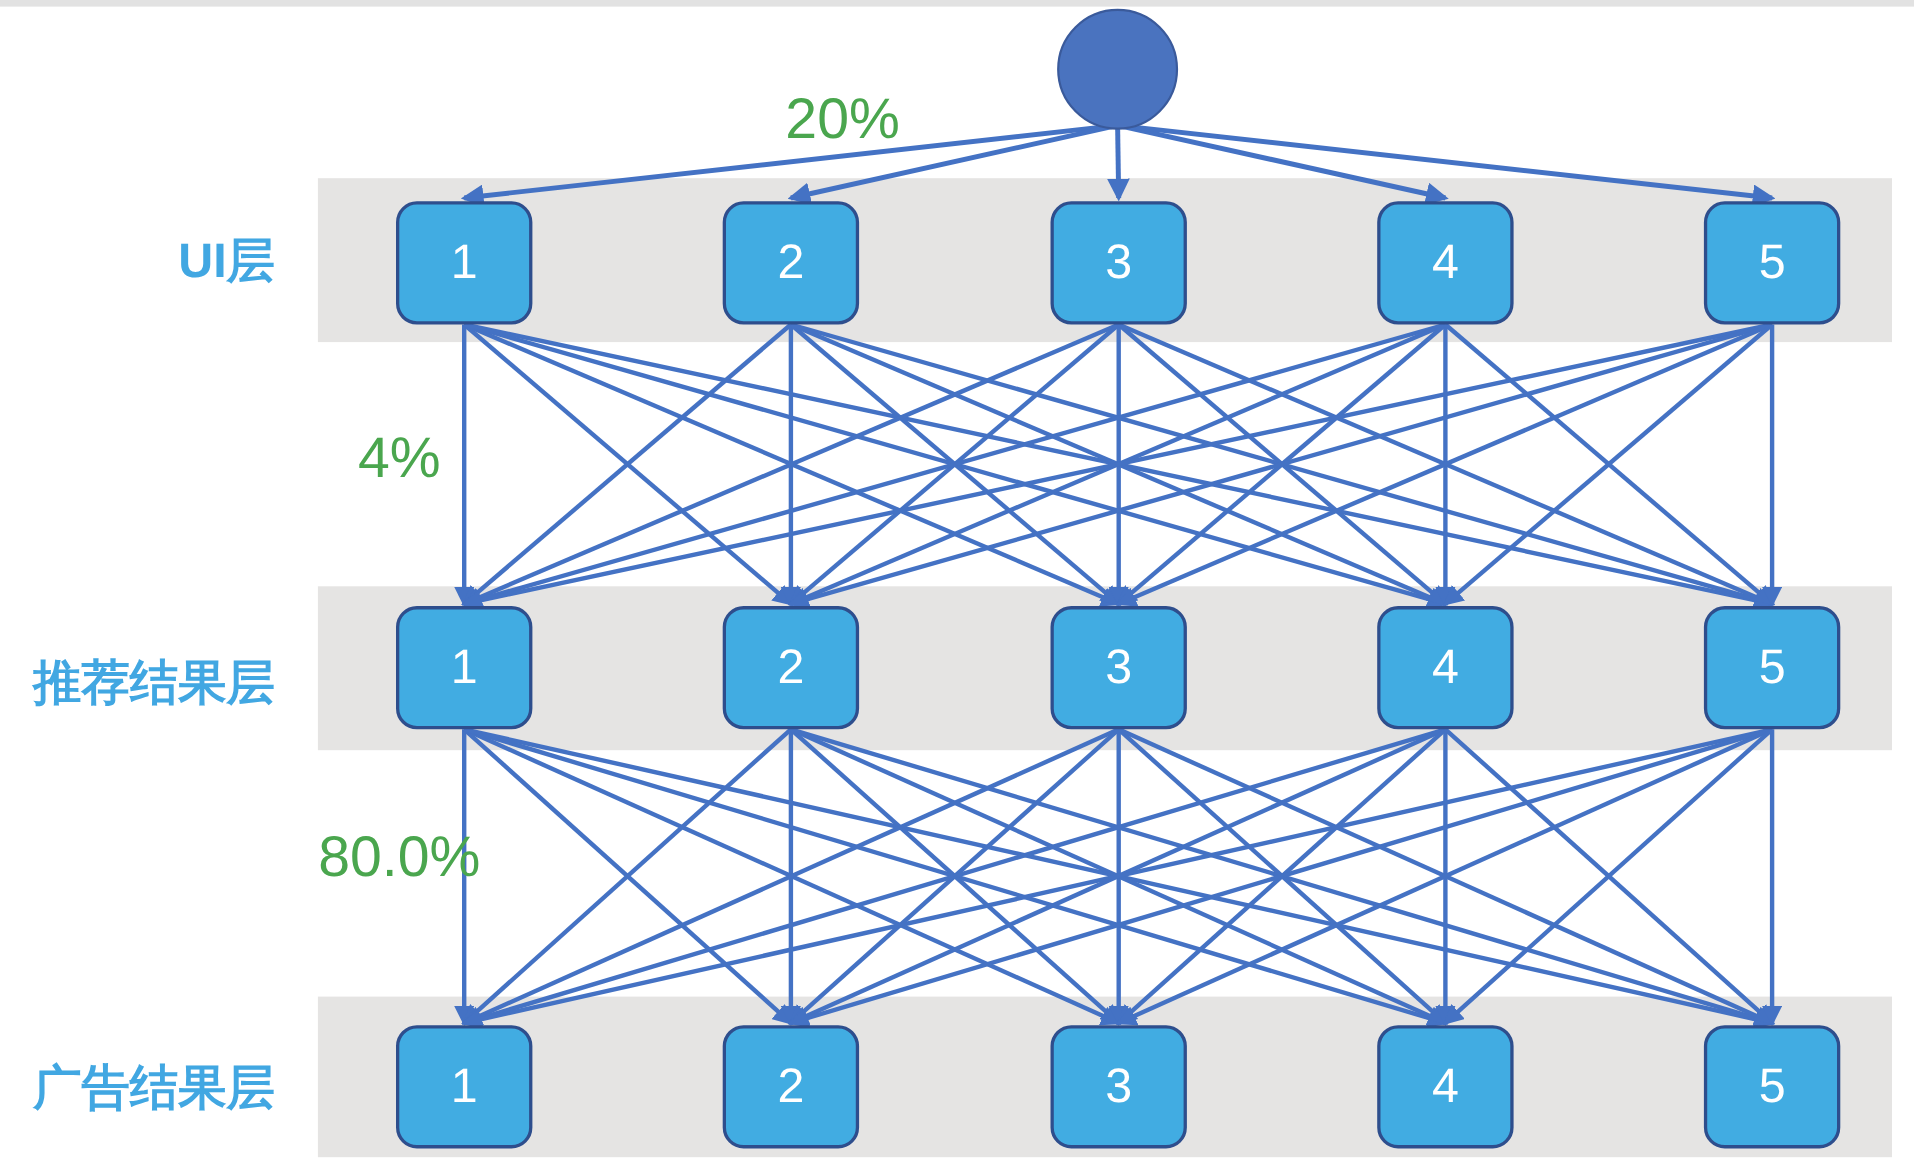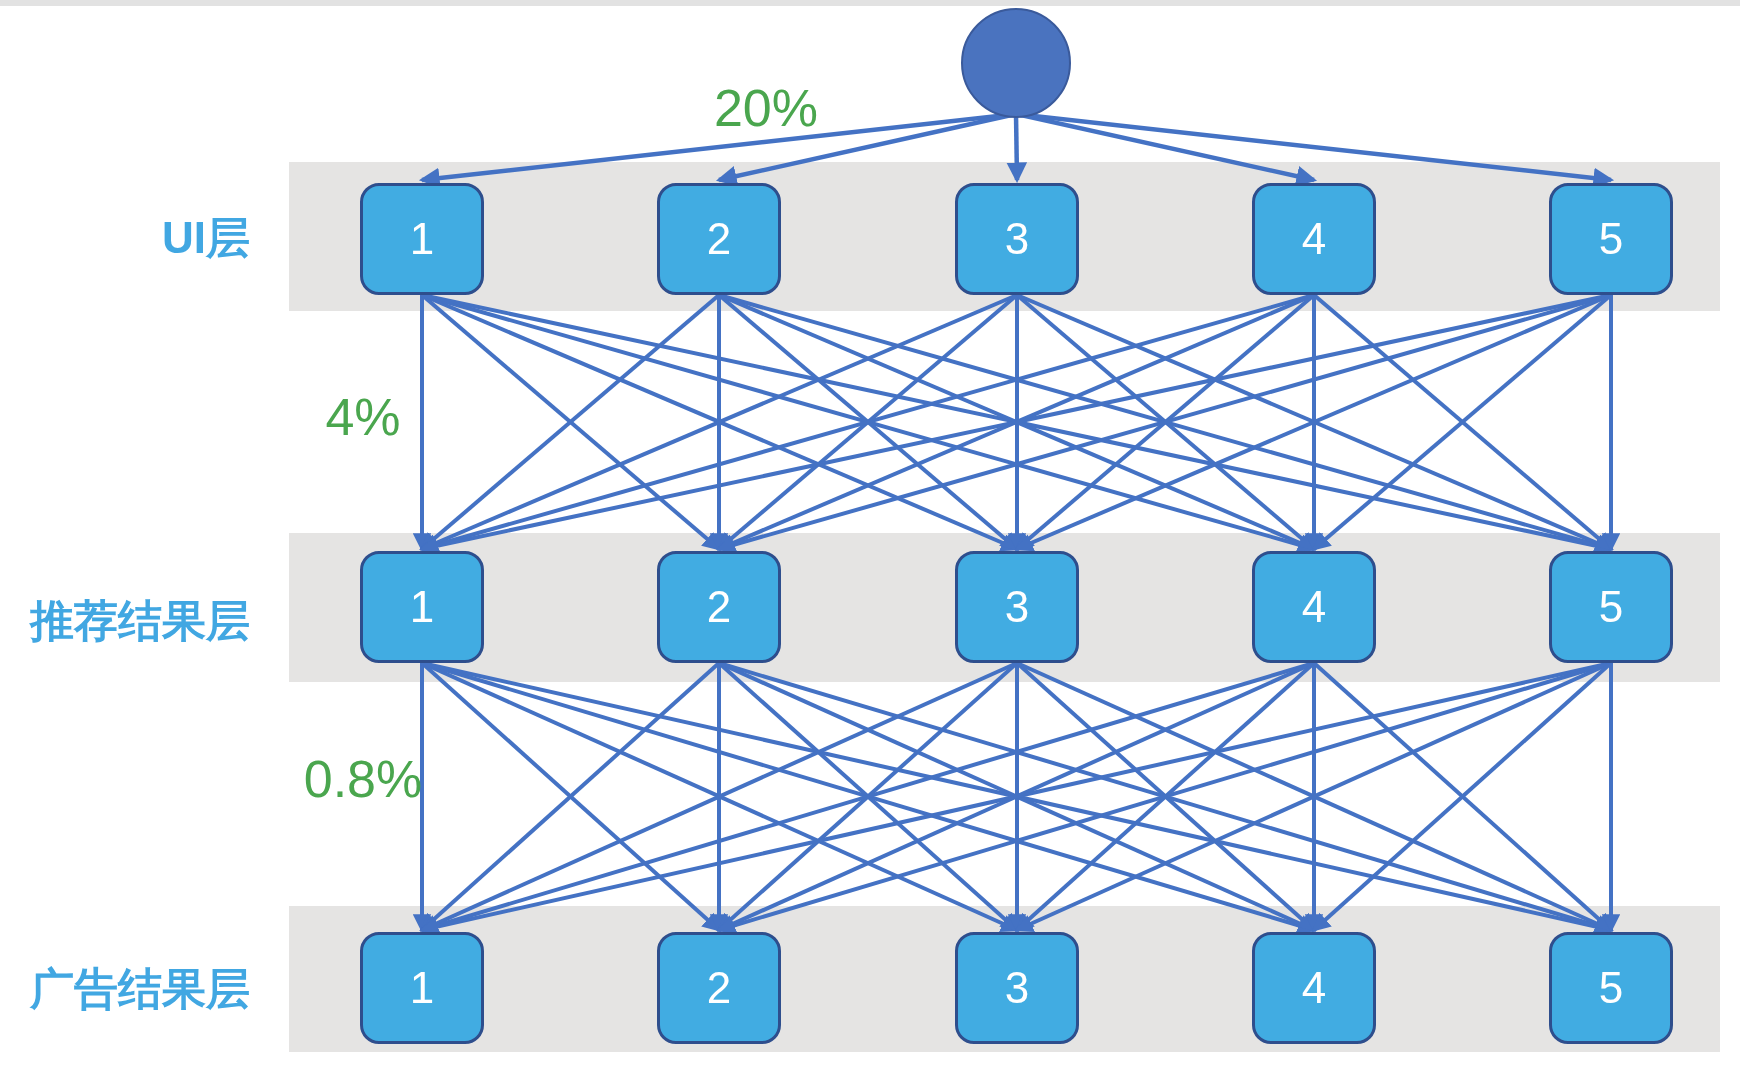--- a/index.html
+++ b/index.html
@@ -159,21 +159,21 @@
   </svg>
 
   <div class="root-circle"></div>
 
   <div class="layer-label layer-label-1">UI层</div>
   <div class="layer-label layer-label-2">推荐结果层</div>
   <div class="layer-label layer-label-3">广告结果层</div>
 
   <div class="rate-label rate-label-1">20%</div>
   <div class="rate-label rate-label-2">4%</div>
-  <div class="rate-label rate-label-3">0.8%</div>
+  <div class="rate-label rate-label-3">80.0%</div>
 
   <div id="nodes">
       <div class="node-box" style="left: 360px; top: 183px;">1</div>
       <div class="node-box" style="left: 657px; top: 183px;">2</div>
       <div class="node-box" style="left: 955px; top: 183px;">3</div>
       <div class="node-box" style="left: 1252px; top: 183px;">4</div>
       <div class="node-box" style="left: 1549px; top: 183px;">5</div>
       <div class="node-box" style="left: 360px; top: 551px;">1</div>
       <div class="node-box" style="left: 657px; top: 551px;">2</div>
       <div class="node-box" style="left: 955px; top: 551px;">3</div>

